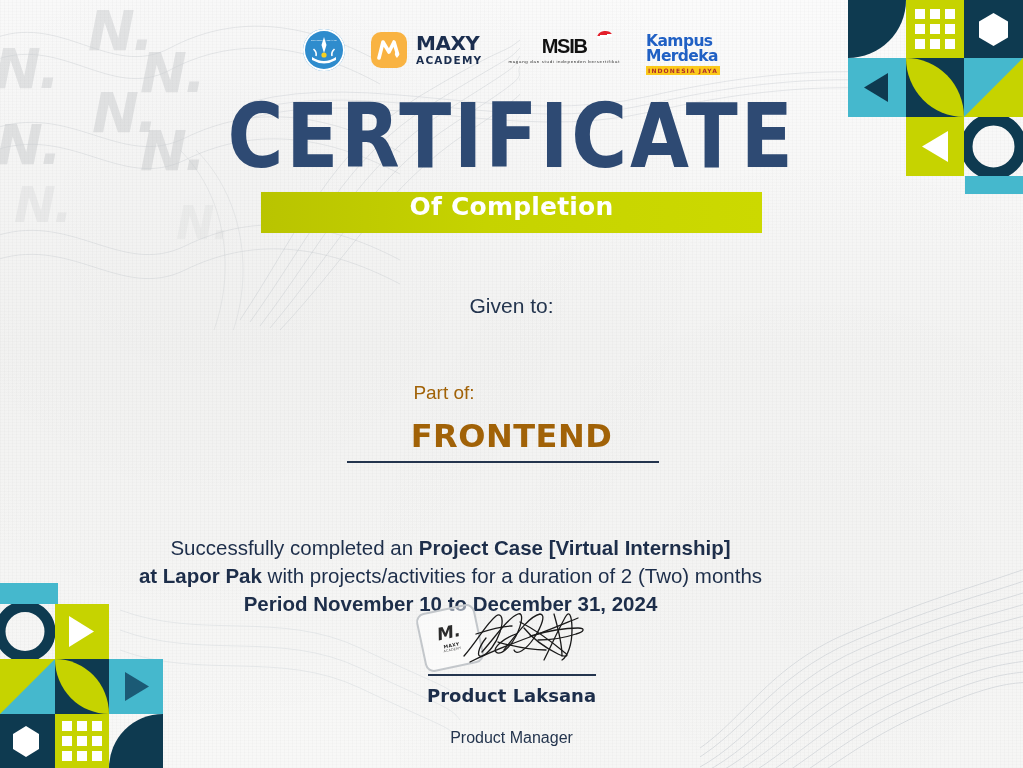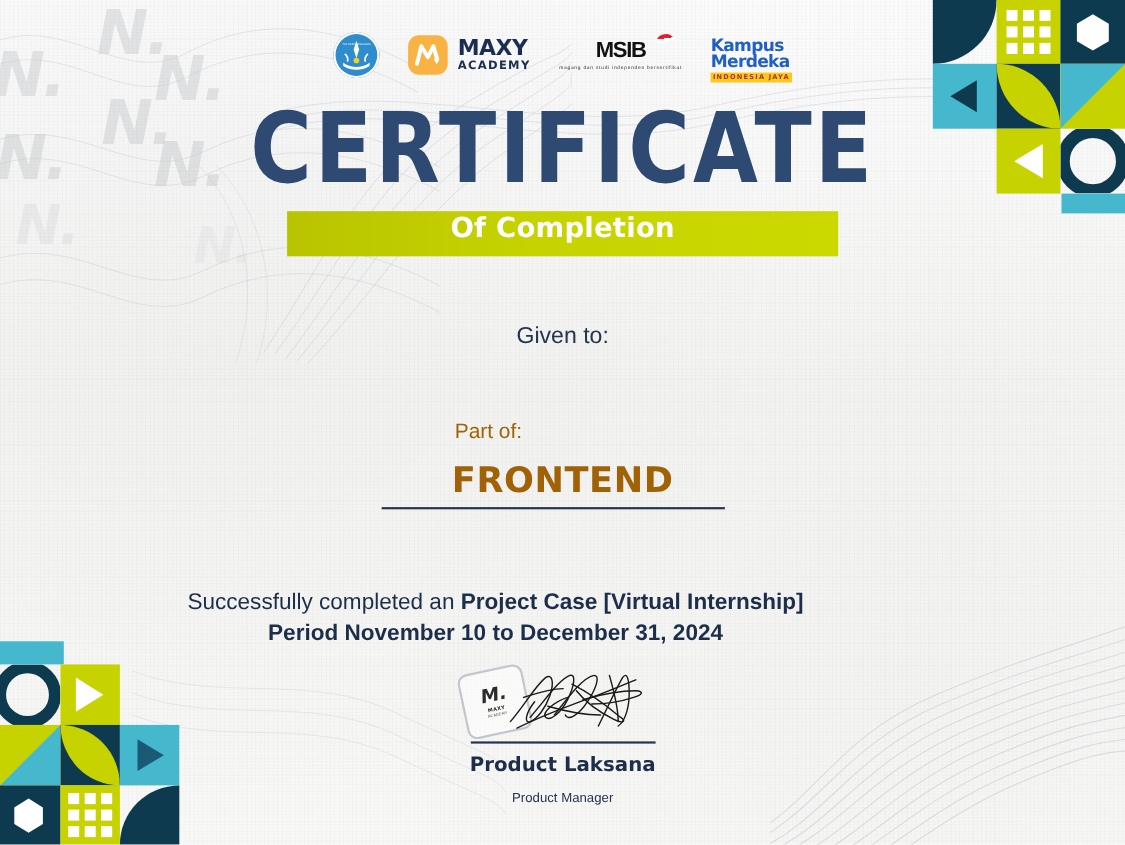--- a/index.html
+++ b/index.html
@@ -301,23 +301,23 @@
   }
   .sign-name {
     font-family: "DejaVu Sans", sans-serif;
     font-weight: bold;
     font-size: 18px;
     color: #1d2e4a;
     margin-top: 9px;
   }
   .sign-role {
     font-family: "Liberation Sans", sans-serif;
-    font-size: 12px;
+    font-size: 16px;
     color: #24354e;
-    margin-top: 12px;
+    margin-top: 23px;
     text-align: center;
   }
 </style>
 </head>
 <body>
 
 <div class="certificate">
 
   <div class="bg-base"></div>
   <div class="bg-vstripes"></div>
@@ -553,20 +553,23 @@
   <div class="given-to">Given to:</div>
 
   <div class="part-of">Part of:</div>
   <div class="program">FRONTEND</div>
   <div class="divider"></div>
 
   <div class="body-text">
     <div>
       <span>Successfully completed an </span><b>Project Case [Virtual Internship]</b>
     </div>
+    <div>
+      <b>at Lapor Pak</b><span> with projects/activities for a duration of 2 (Two) months</span>
+    </div>
     <div class="body-line-3">Period November 10 to December 31, 2024</div>
   </div>
 
   <div class="sign-block">
     <div class="sign-art">
       <div class="stamp">
         <span class="sm">M.</span>
         <span class="sn">MAXY</span>
         <span class="so">ACADEMY</span>
       </div>

